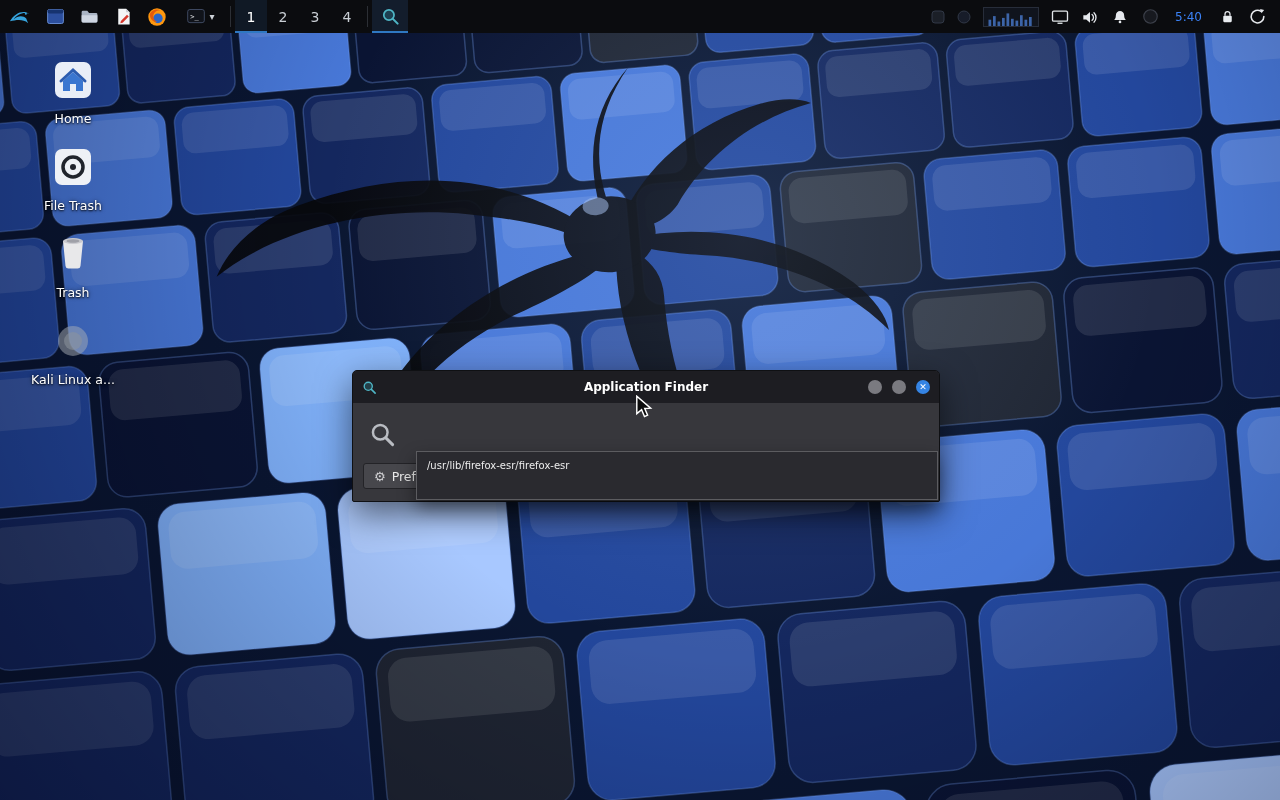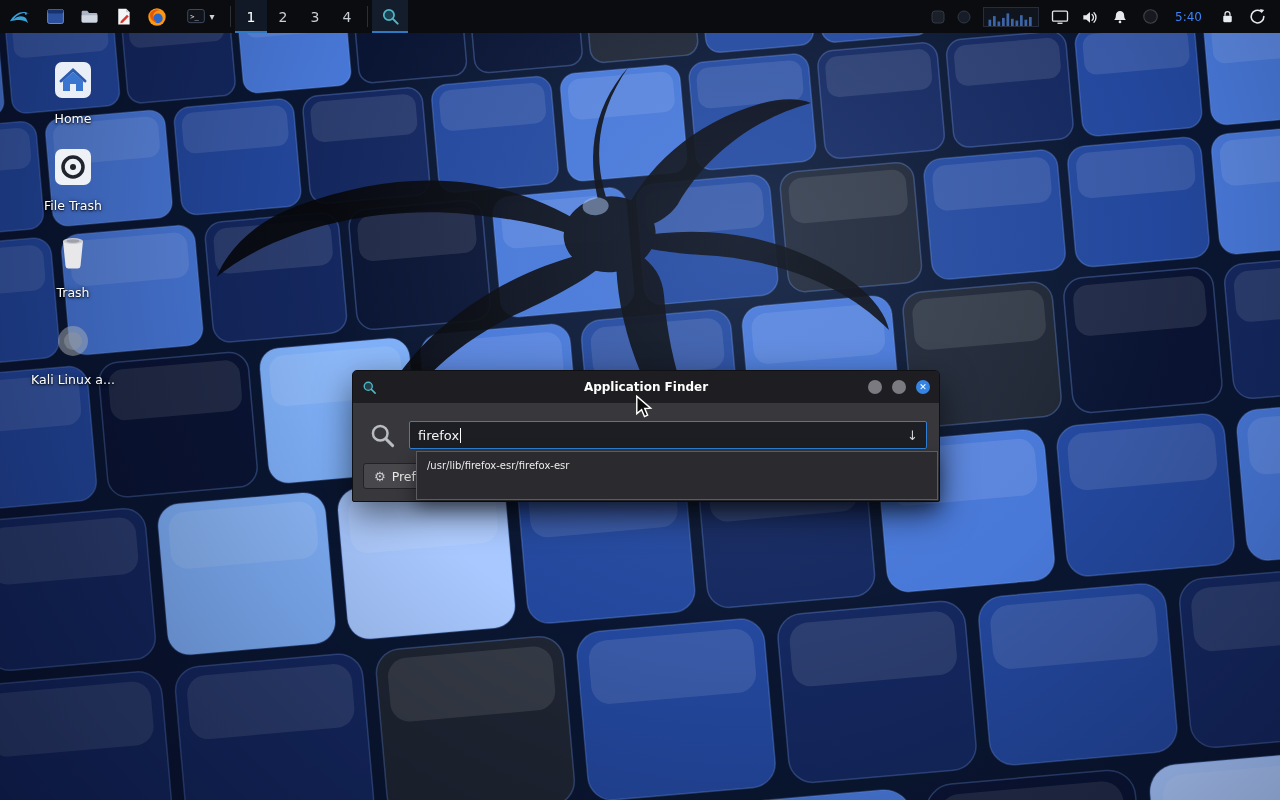--- a/index.html
+++ b/index.html
@@ -334,25 +334,20 @@
         <span class="wbtn close">
             <span>✕</span>
           </span>
       </span>
     </div>
     <div class="search-row">
       <svg width="27" height="27" viewBox="0 0 24 24">
         <circle cx="10" cy="10" r="6.5" fill="none" stroke="#b9bcc2" stroke-width="2.2"></circle>
         <line x1="15" y1="15" x2="21" y2="21" stroke="#b9bcc2" stroke-width="2.6" stroke-linecap="round"></line>
       </svg>
-      <div class="search-input">
-        <span>firefox</span>
-        <span class="caret"></span>
-        <span class="combo-arrow">↓</span>
-      </div>
     </div>
     <div class="pref-btn">
       <span class="gear">⚙</span>
       <span>Preferences</span>
     </div>
   </div>
 
   <div class="popup">
     <div class="row">/usr/lib/firefox-esr/firefox-esr</div>
   </div>

